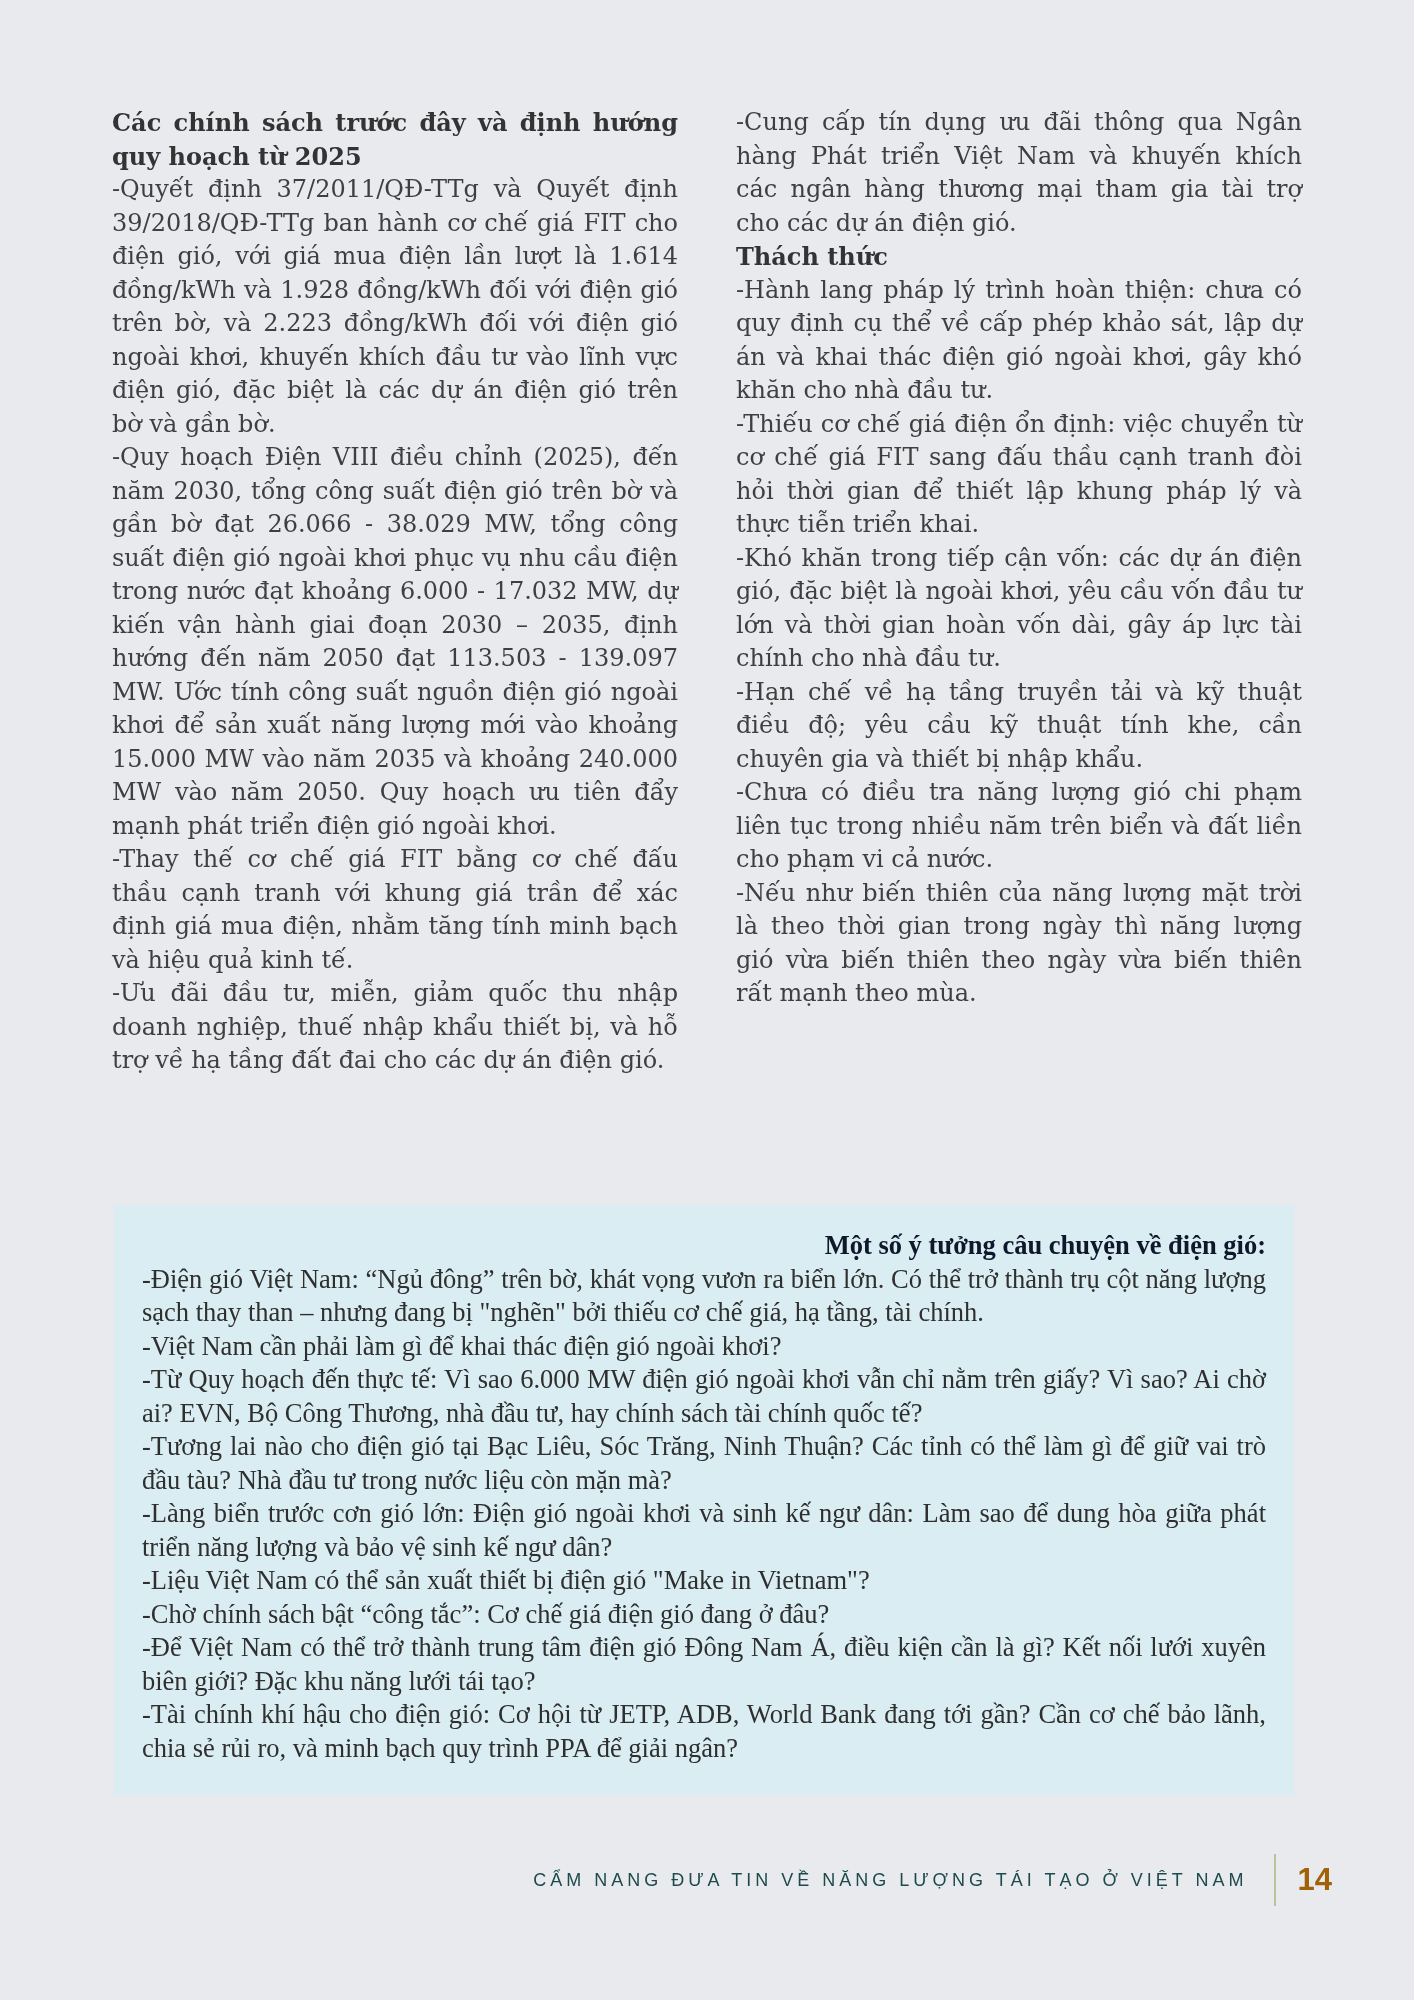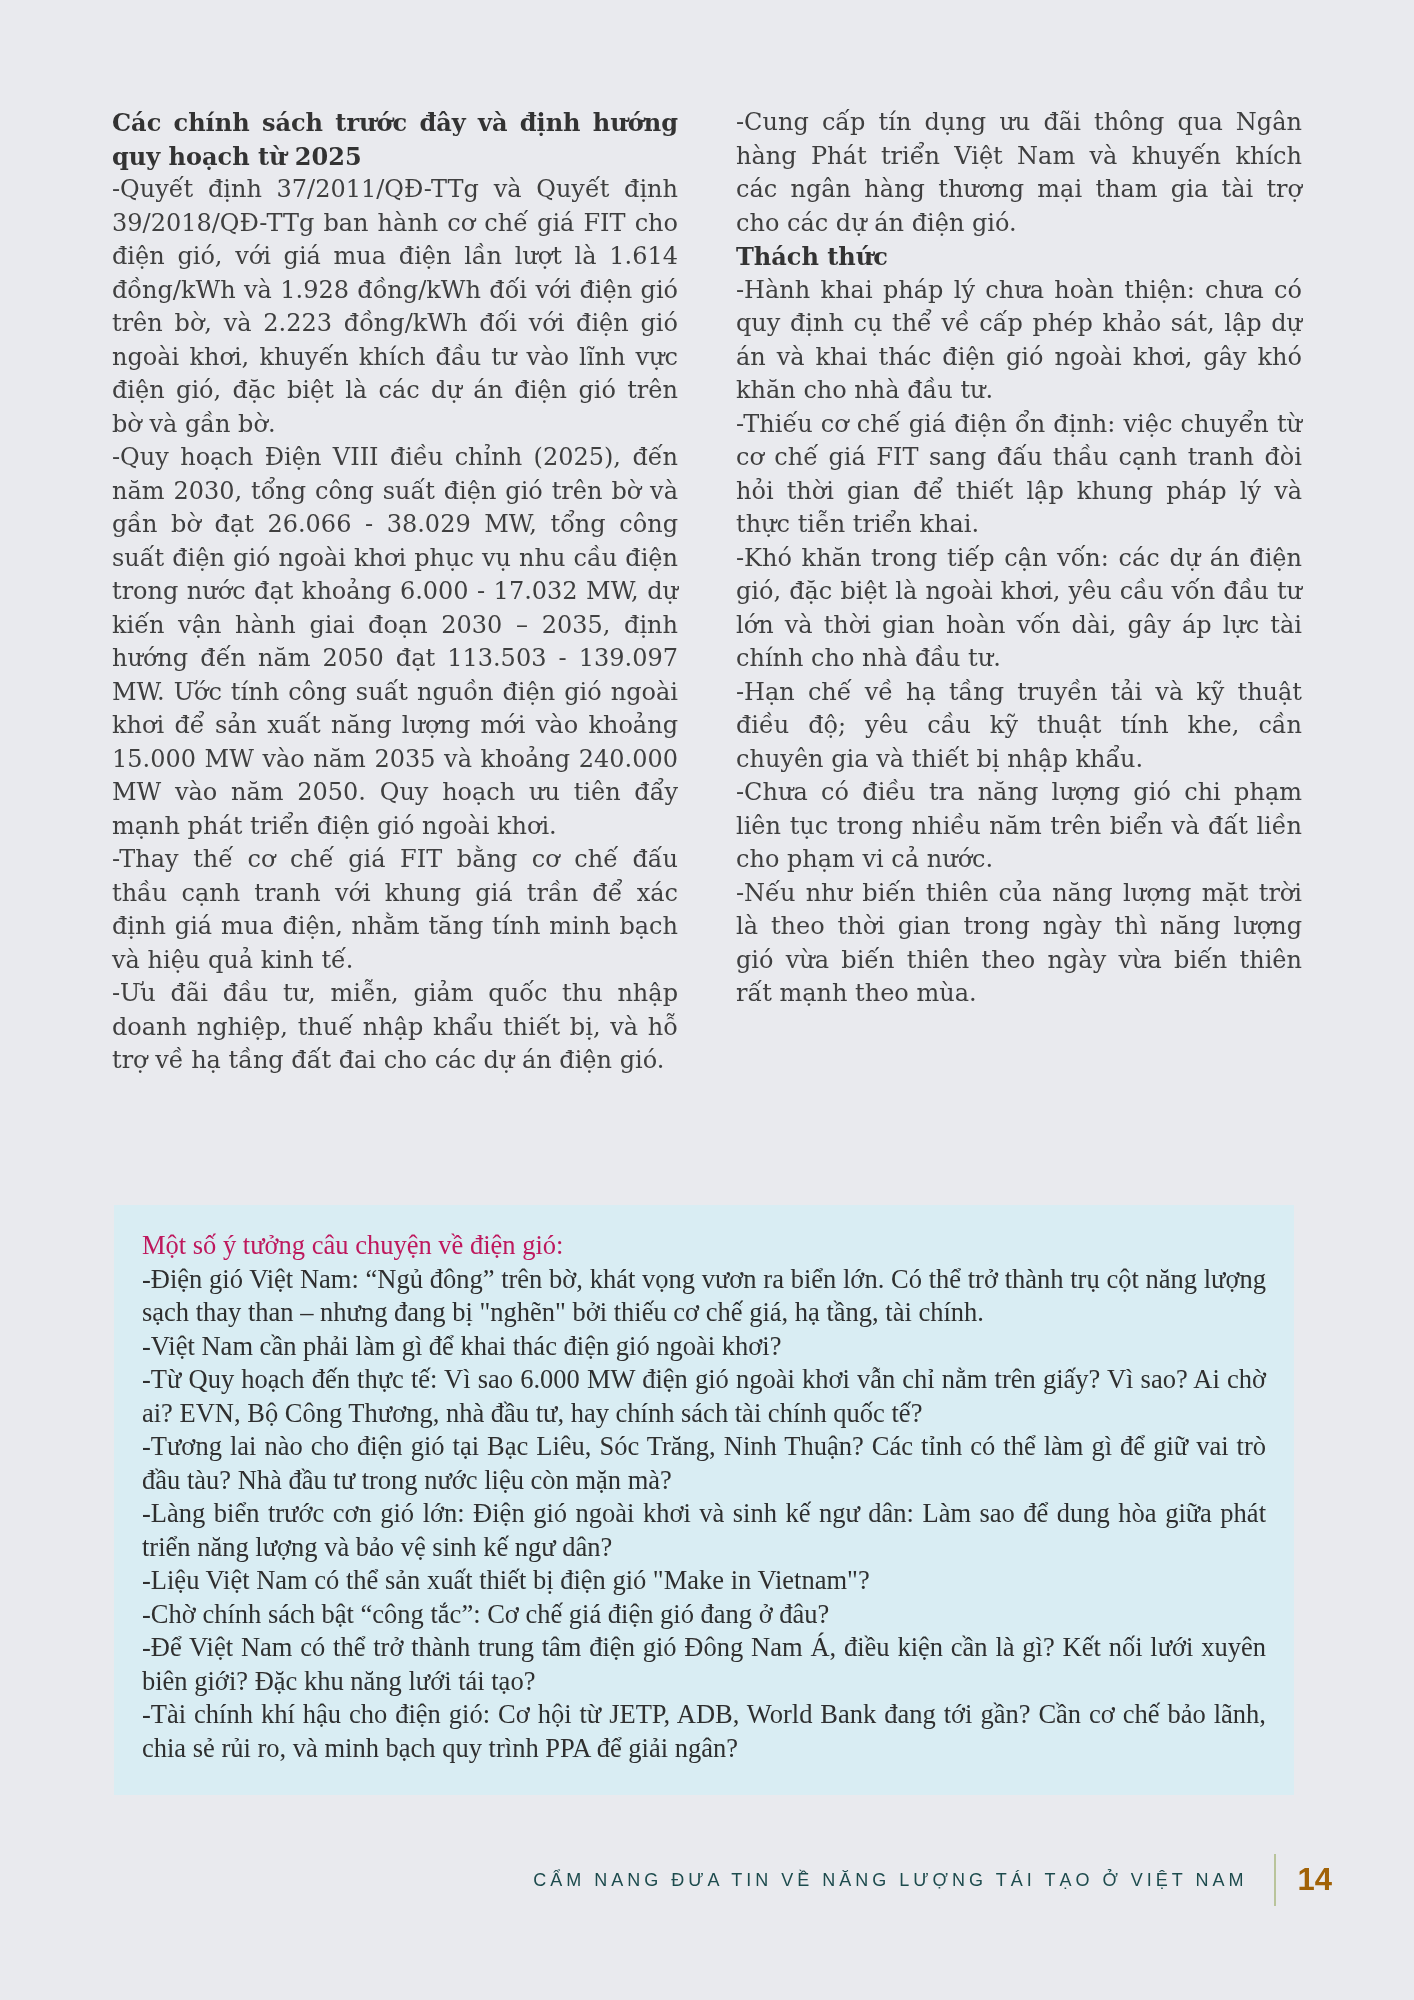--- a/index.html
+++ b/index.html
@@ -49,24 +49,24 @@
     box-sizing: border-box;
     background: #d9edf3;
     padding: 24px 28px 30px 28px;
     font-family: "Liberation Serif", serif;
     font-size: 26.5px;
     line-height: 33.5px;
     color: #2f2f2f;
     text-align: justify;
   }
   .story-box-title {
-    font-weight: normal;
-    color: #be185d;
+    font-weight: bold;
+    color: #0f172a;
     margin: 0 0 0 0;
-    text-align: left;
+    text-align: right;
   }
   .story-box p { margin: 0; }
   .footer {
     position: absolute;
     top: 1848px;
     right: 82px;
     height: 64px;
     display: flex;
     align-items: center;
     font-family: "Liberation Sans", sans-serif;
@@ -101,21 +101,21 @@
       <p class="col-heading">Các chính sách trước đây và định hướng quy hoạch từ 2025</p>
       <p>-Quyết định 37/2011/QĐ-TTg và Quyết định 39/2018/QĐ-TTg ban hành cơ chế giá FIT cho điện gió, với giá mua điện lần lượt là 1.614 đồng/kWh và 1.928 đồng/kWh đối với điện gió trên bờ, và 2.223 đồng/kWh đối với điện gió ngoài khơi, khuyến khích đầu tư vào lĩnh vực điện gió, đặc biệt là các dự án điện gió trên bờ và gần bờ.</p>
       <p>-Quy hoạch Điện VIII điều chỉnh (2025), đến năm 2030, tổng công suất điện gió trên bờ và gần bờ đạt 26.066 - 38.029 MW, tổng công suất điện gió ngoài khơi phục vụ nhu cầu điện trong nước đạt khoảng 6.000 - 17.032 MW, dự kiến vận hành giai đoạn 2030 – 2035, định hướng đến năm 2050 đạt 113.503 - 139.097 MW. Ước tính công suất nguồn điện gió ngoài khơi để sản xuất năng lượng mới vào khoảng 15.000 MW vào năm 2035 và khoảng 240.000 MW vào năm 2050. Quy hoạch ưu tiên đẩy mạnh phát triển điện gió ngoài khơi.</p>
       <p>-Thay thế cơ chế giá FIT bằng cơ chế đấu thầu cạnh tranh với khung giá trần để xác định giá mua điện, nhằm tăng tính minh bạch và hiệu quả kinh tế.</p>
       <p>-Ưu đãi đầu tư, miễn, giảm quốc thu nhập doanh nghiệp, thuế nhập khẩu thiết bị, và hỗ trợ về hạ tầng đất đai cho các dự án điện gió.</p>
     </div>
 
     <div class="col">
       <p>-Cung cấp tín dụng ưu đãi thông qua Ngân hàng Phát triển Việt Nam và khuyến khích các ngân hàng thương mại tham gia tài trợ cho các dự án điện gió.</p>
       <p class="col-heading spaced-heading">Thách thức</p>
-      <p>-Hành khai pháp lý chưa hoàn thiện: chưa có quy định cụ thể về cấp phép khảo sát, lập dự án và khai thác điện gió ngoài khơi, gây khó khăn cho nhà đầu tư.</p>
+      <p>-Hành lang pháp lý trình hoàn thiện: chưa có quy định cụ thể về cấp phép khảo sát, lập dự án và khai thác điện gió ngoài khơi, gây khó khăn cho nhà đầu tư.</p>
       <p>-Thiếu cơ chế giá điện ổn định: việc chuyển từ cơ chế giá FIT sang đấu thầu cạnh tranh đòi hỏi thời gian để thiết lập khung pháp lý và thực tiễn triển khai.</p>
       <p>-Khó khăn trong tiếp cận vốn: các dự án điện gió, đặc biệt là ngoài khơi, yêu cầu vốn đầu tư lớn và thời gian hoàn vốn dài, gây áp lực tài chính cho nhà đầu tư.</p>
       <p>-Hạn chế về hạ tầng truyền tải và kỹ thuật điều độ; yêu cầu kỹ thuật tính khe, cần chuyên gia và thiết bị nhập khẩu.</p>
       <p>-Chưa có điều tra năng lượng gió chi phạm liên tục trong nhiều năm trên biển và đất liền cho phạm vi cả nước.</p>
       <p>-Nếu như biến thiên của năng lượng mặt trời là theo thời gian trong ngày thì năng lượng gió vừa biến thiên theo ngày vừa biến thiên rất mạnh theo mùa.</p>
     </div>
 
   </div>
 
   <div class="story-box">

